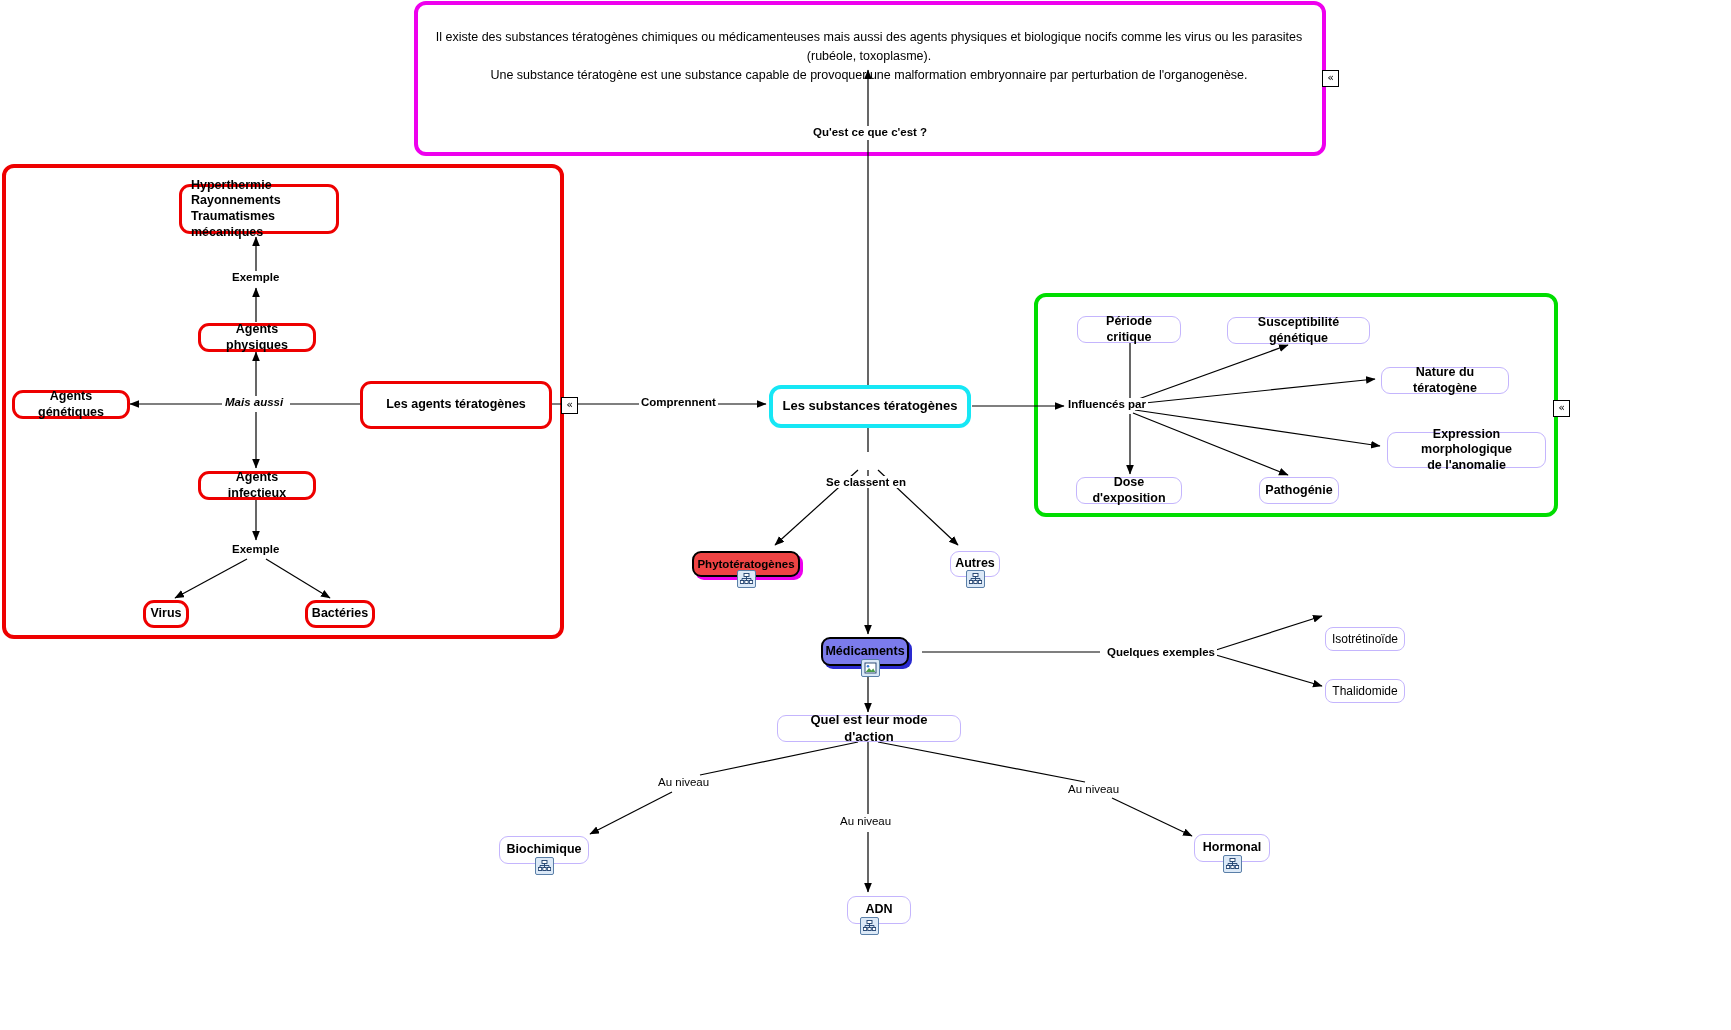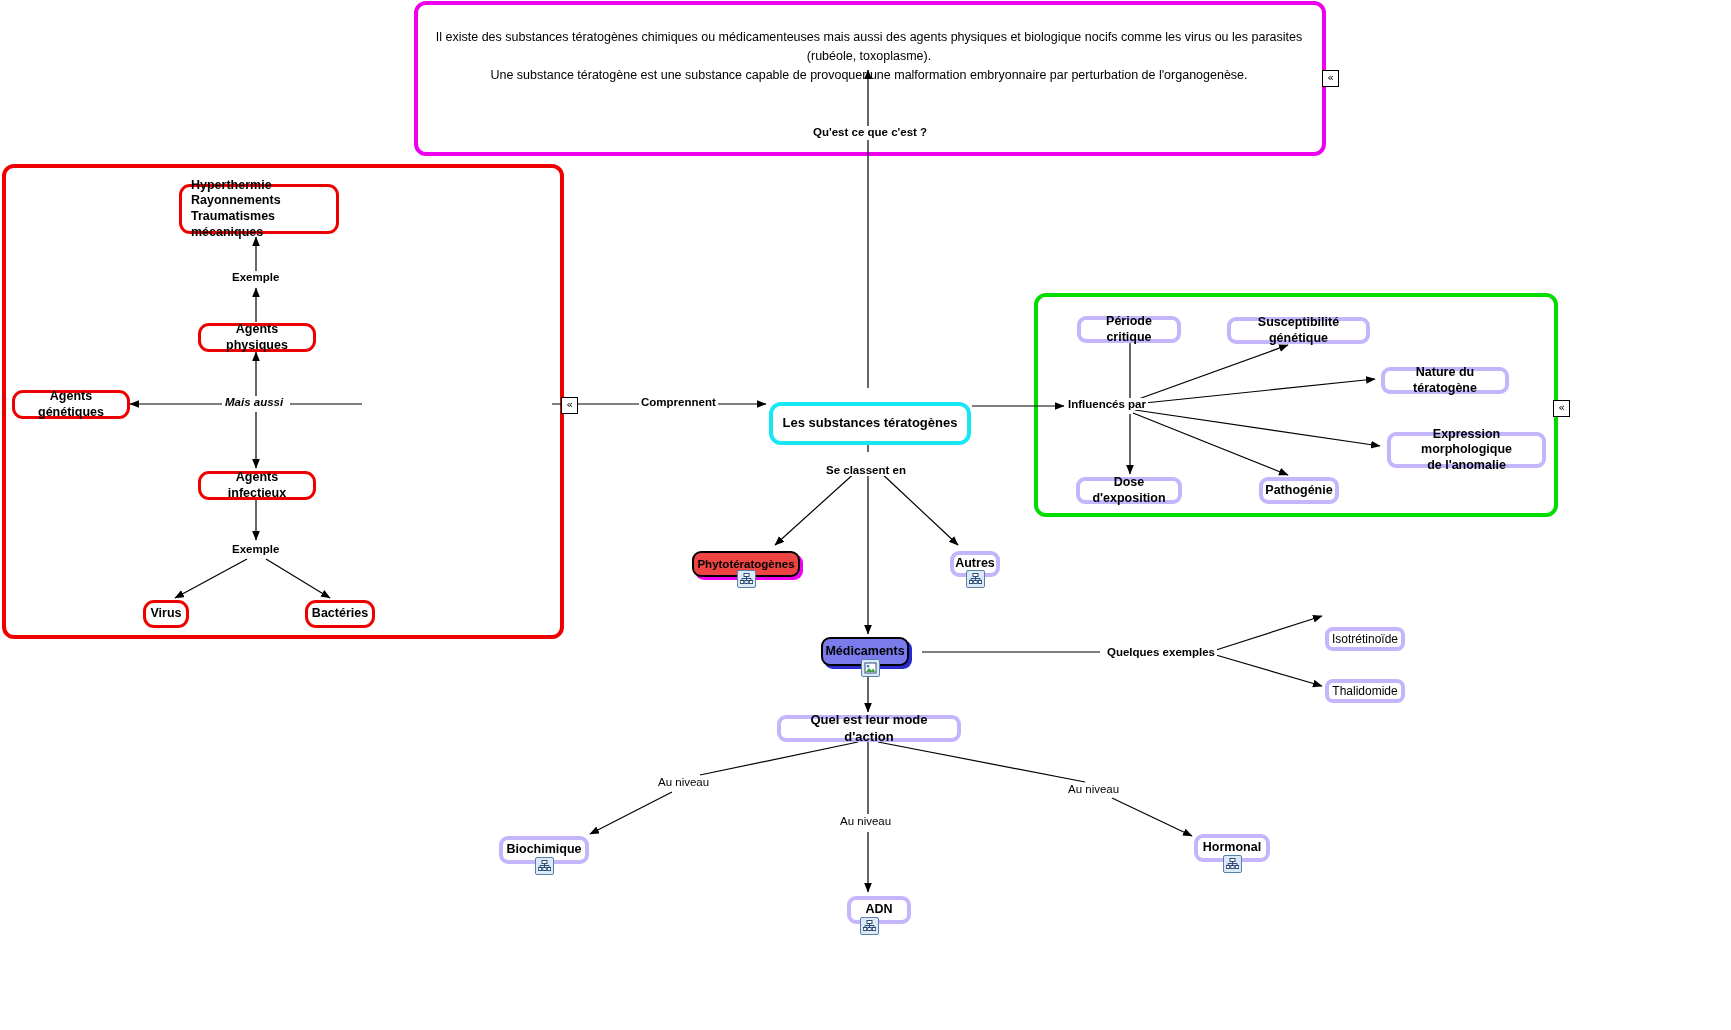--- a/index.html
+++ b/index.html
@@ -8,25 +8,25 @@
   svg.links{position:absolute;left:0;top:0;width:1731px;height:1030px;pointer-events:none;}
 
   
   .frame{position:absolute;border-style:solid;border-width:4px;border-radius:12px;background:transparent;box-sizing:border-box;}
   .frame-magenta{border-color:#ee00ee;}
   .frame-red{border-color:#ee0000;}
   .frame-green{border-color:#00dd00;}
 
   
   .node{position:absolute;box-sizing:border-box;display:flex;align-items:center;justify-content:center;
-        text-align:center;background:#ffffff;border:4px solid #c4b5fd;border-radius:9px;
+        text-align:center;background:#ffffff;border:1px solid #c4b5fd;border-radius:9px;
         font-size:12.5px;font-weight:bold;color:#000;line-height:1.25;padding:3px 8px;}
   .node.thin{font-weight:normal;font-size:12px;border-radius:8px;}
   .node.redbox{border:3px solid #ee0000;border-radius:11px;}
-  .node.cyanbox{border:4px solid #16e7f5;border-radius:12px;margin-top:17px;}
+  .node.cyanbox{border:4px solid #16e7f5;border-radius:12px;}
   .node.magentabox{background:#ef4444;border:2px solid #000;border-radius:9px;box-shadow:3px 3px 0 #ee00ee;}
   .node.bluebox{background:#7b7bec;border:2px solid #000;border-radius:9px;box-shadow:3px 3px 0 #2a2ad0;}
   .node.plainbig{font-size:13px;}
   .node-text{white-space:pre-line;}
 
   
   .desc{position:absolute;text-align:center;font-size:12.5px;font-weight:normal;color:#000;line-height:1.5;}
 
   
   .lbl{position:absolute;font-size:11.5px;font-weight:bold;color:#000;background:#fff;padding:0 2px;white-space:nowrap;}
@@ -130,20 +130,23 @@
   </div>
 
   <div class="node redbox" style="left:143px;top:600px;width:46px;height:28px;">
     <span class="node-text">Virus</span>
   </div>
 
   <div class="node redbox" style="left:305px;top:600px;width:70px;height:28px;">
     <span class="node-text">Bactéries</span>
   </div>
 
+  <div class="node redbox" style="left:360px;top:381px;width:192px;height:48px;">
+    <span class="node-text">Les agents tératogènes</span>
+  </div>
   <div class="collapse" style="left:561px;top:397px;">«</div>
 
   <div class="node cyanbox plainbig" style="left:769px;top:385px;width:202px;height:43px;">
     <span class="node-text">Les substances tératogènes</span>
   </div>
 
   <div class="node" style="left:1077px;top:316px;width:104px;height:27px;">
     <span class="node-text">Période critique</span>
   </div>
 
@@ -277,19 +280,19 @@
       <rect x="9.3" y="7.5" width="3.4" height="3" fill="#fff" stroke="#1b3d6b" stroke-width="0.9"></rect>
     </svg>
   </div>
 
   <div class="lbl" style="left:811px;top:126px;">Qu'est ce que c'est ?</div>
   <div class="lbl" style="left:639px;top:396px;">Comprennent</div>
   <div class="lbl" style="left:223px;top:396px;font-style:italic;">Mais aussi</div>
   <div class="lbl" style="left:230px;top:271px;">Exemple</div>
   <div class="lbl" style="left:230px;top:543px;">Exemple</div>
   <div class="lbl" style="left:1066px;top:398px;">Influencés par</div>
-  <div class="lbl" style="left:824px;top:464px;">Se classent en</div>
+  <div class="lbl" style="left:824px;top:476px;">Se classent en</div>
   <div class="lbl" style="left:1105px;top:646px;">Quelques exemples</div>
   <div class="lbl norm" style="left:656px;top:776px;font-weight:normal;">Au niveau</div>
   <div class="lbl norm" style="left:838px;top:815px;font-weight:normal;">Au niveau</div>
   <div class="lbl norm" style="left:1066px;top:783px;font-weight:normal;">Au niveau</div>
 
 </div>
 
 </body></html>

